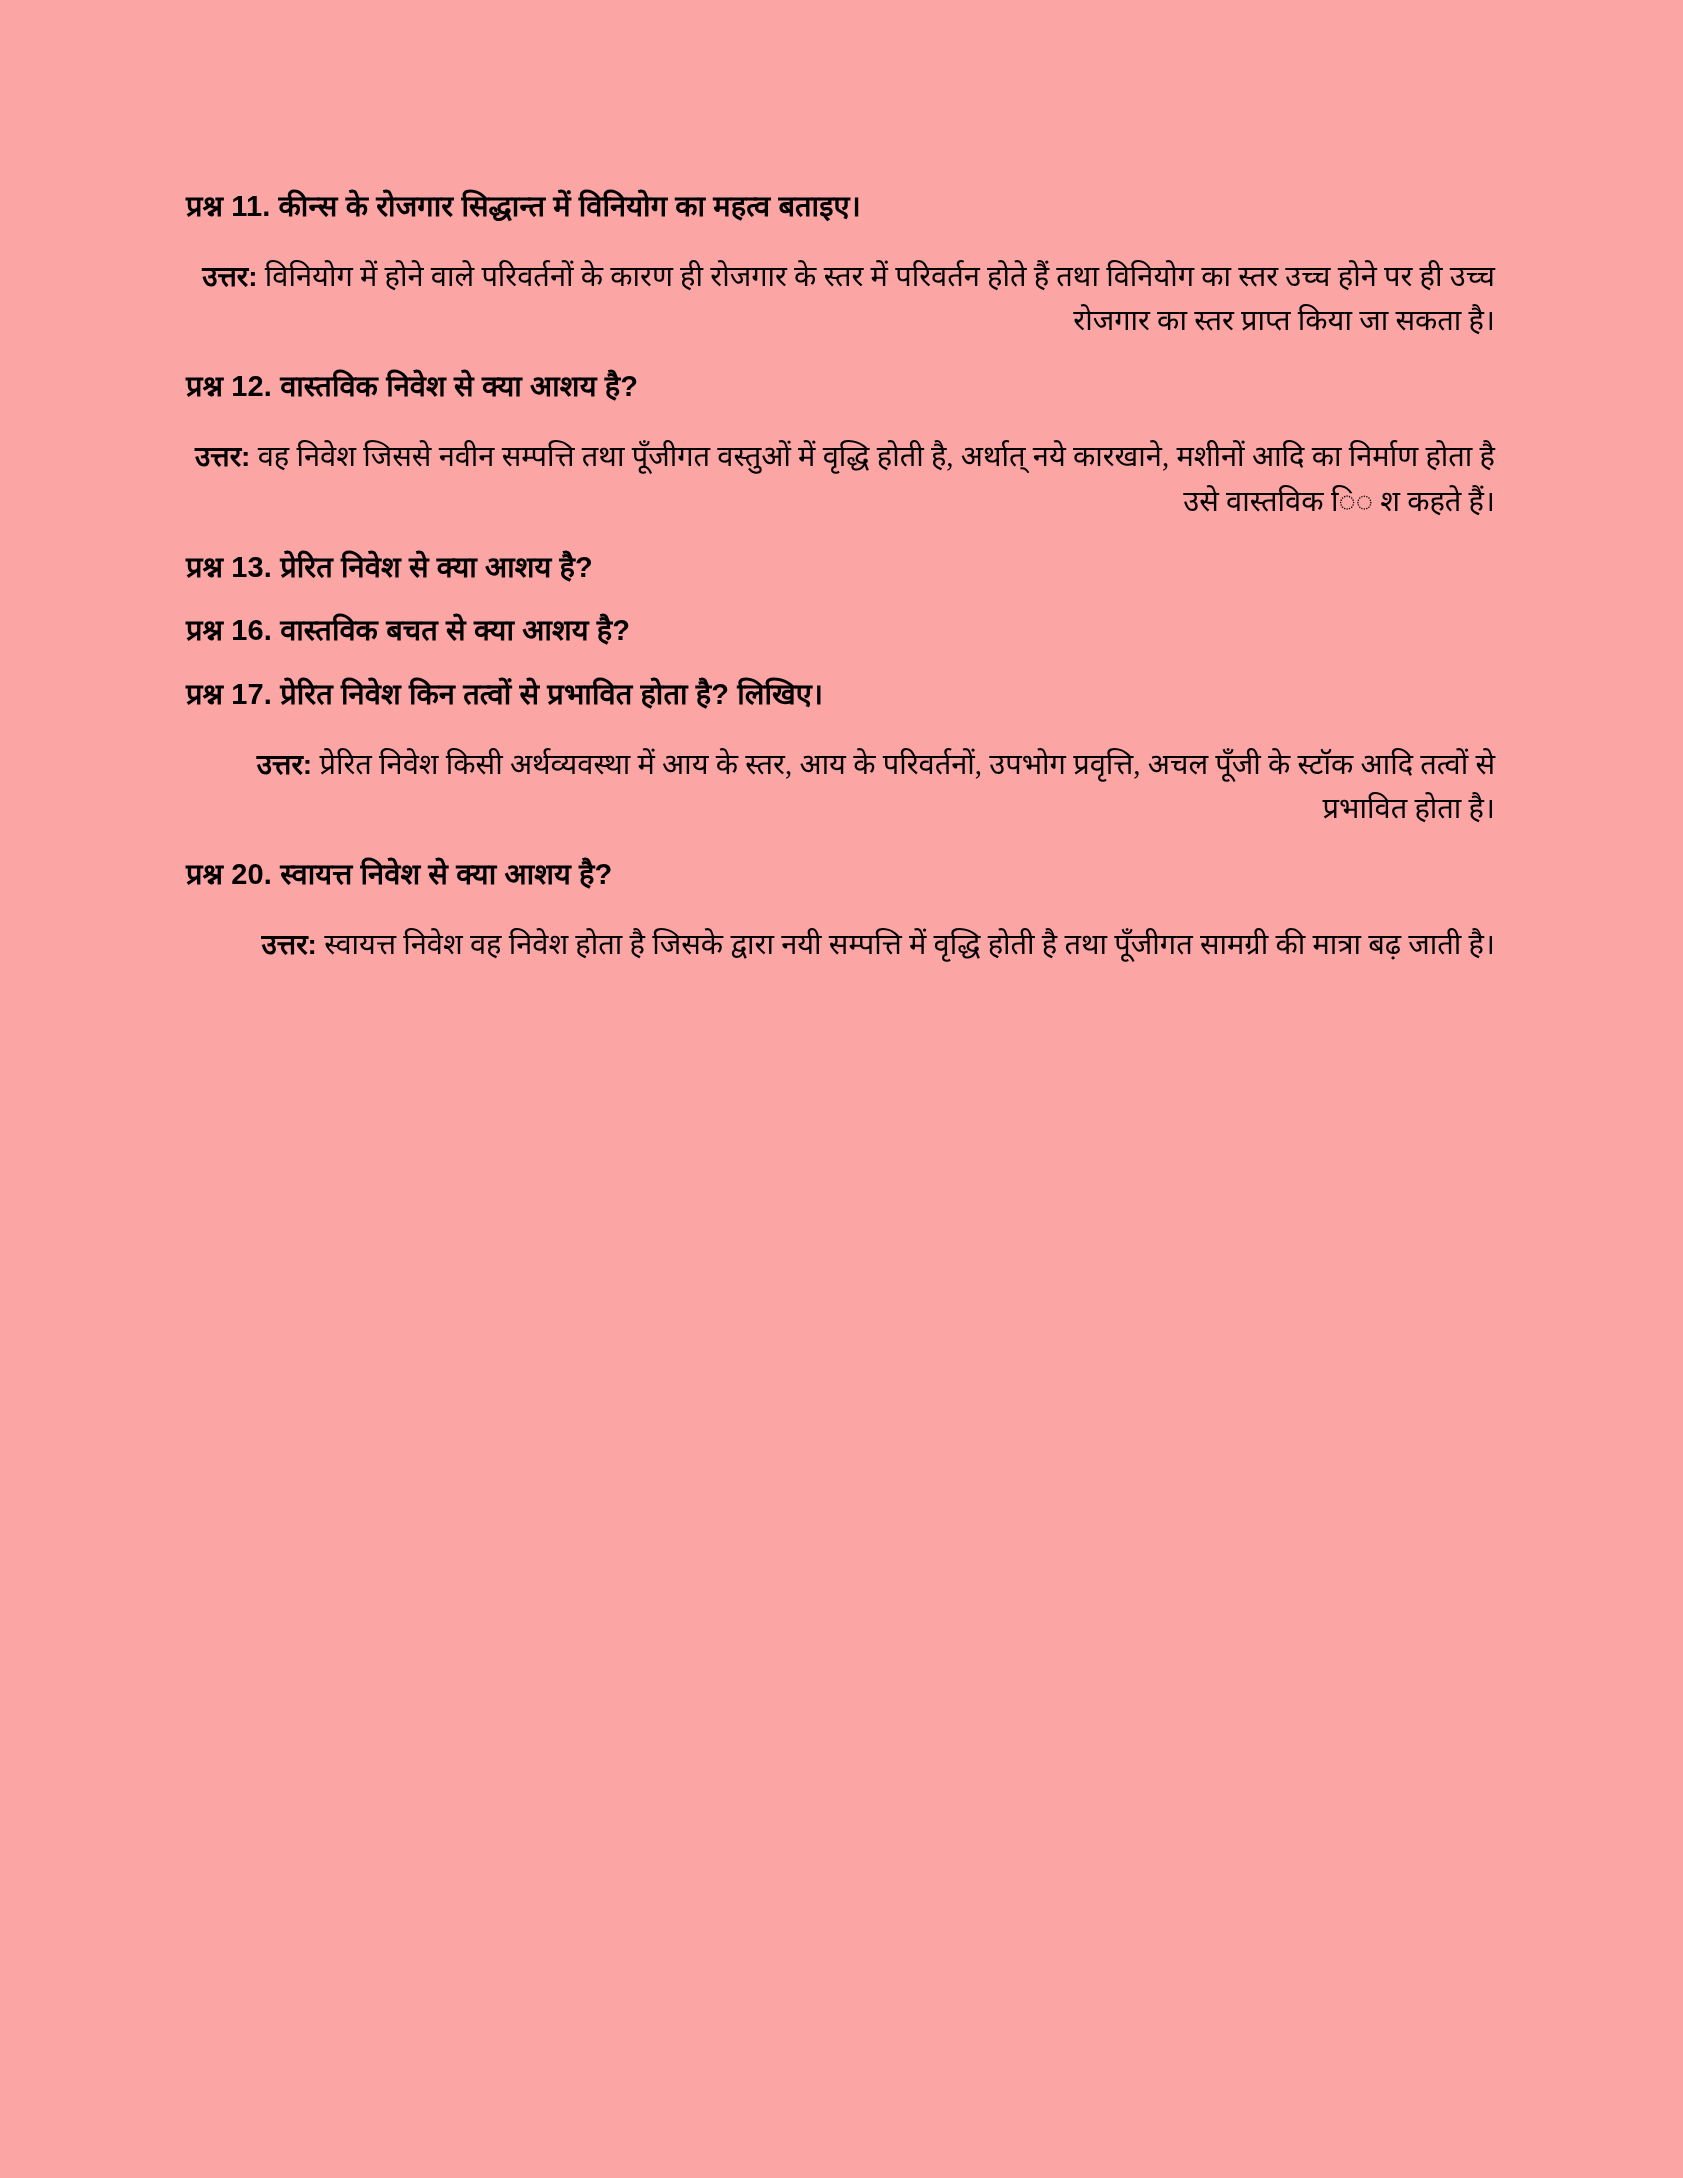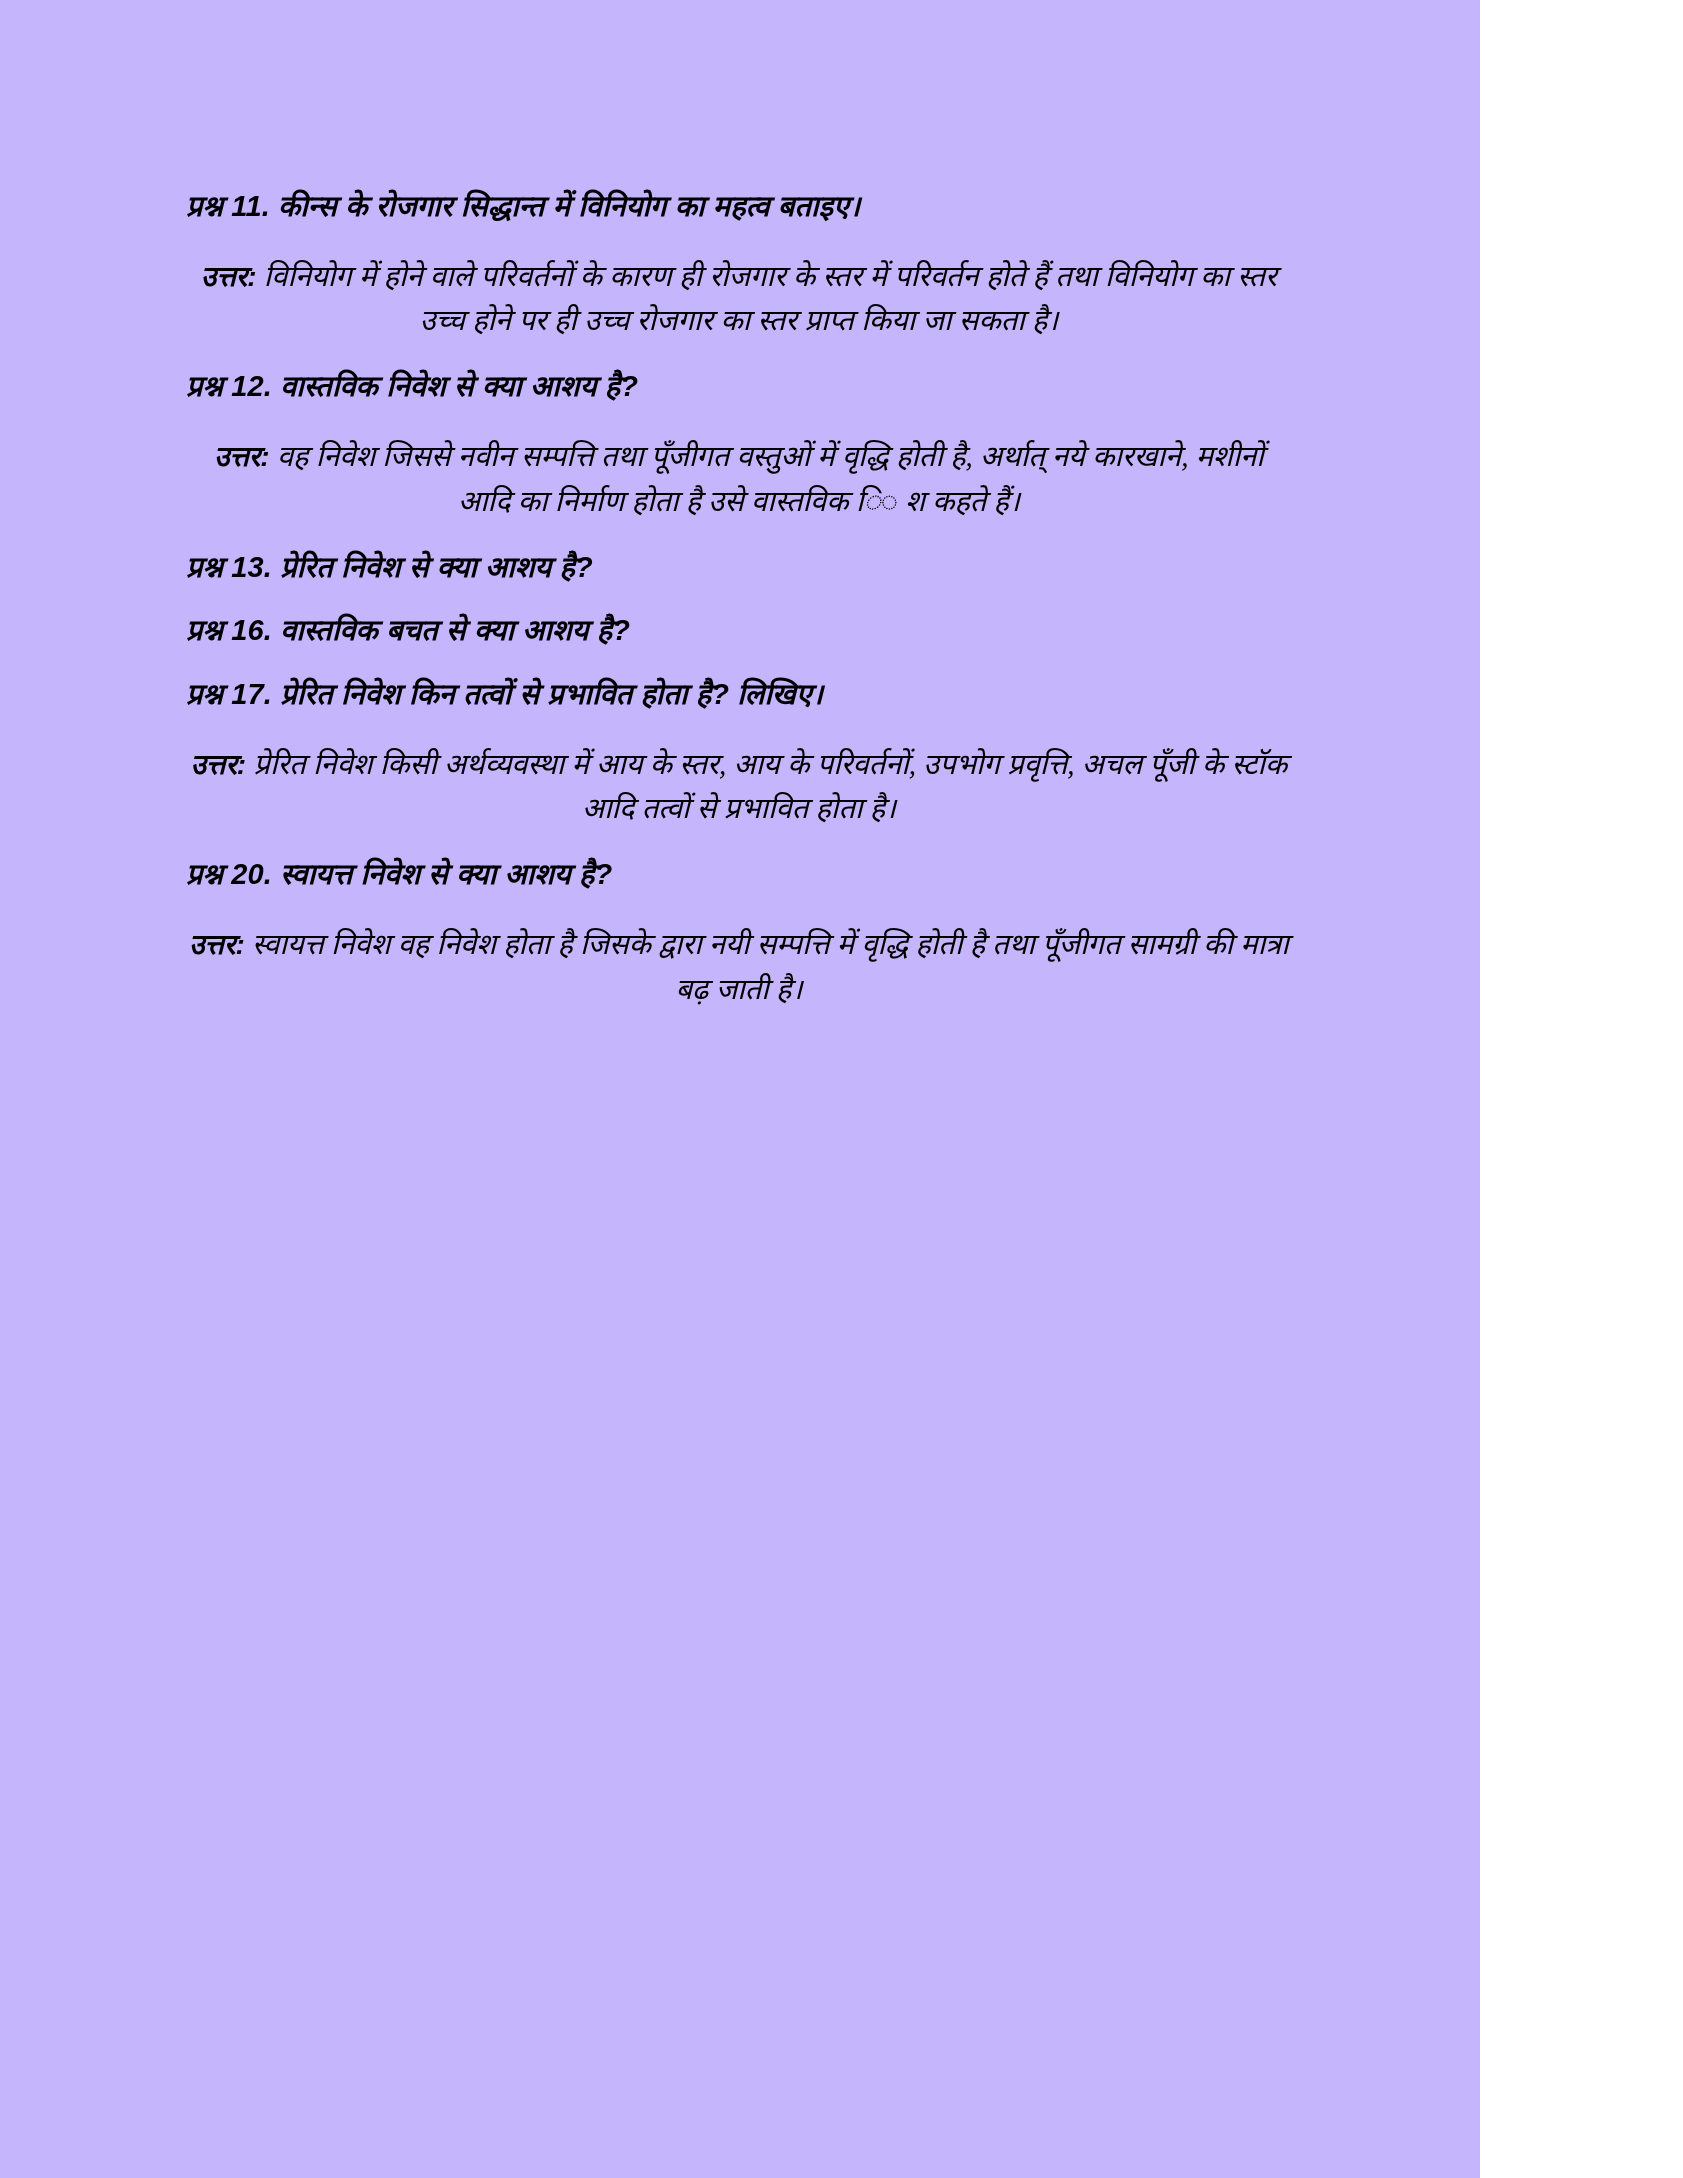--- a/index.html
+++ b/index.html
@@ -10,26 +10,25 @@
   }
   body {
     width: 1683px;
     height: 2178px;
     font-family: "Liberation Serif", "DejaVu Serif", serif;
     color: #000000;
     -webkit-font-smoothing: antialiased;
   }
   .page {
     box-sizing: border-box;
-    width: 1480px;
+    width: 1683px;
     height: 2178px;
     padding: 188px 188px 0 186px;
-    background: #c4b5fd;
+    background: #fca5a5;
     position: relative;
-    font-style: italic;
   }
   .qa-list {
     display: block;
   }
   .qa-block {
     display: block;
     margin: 0 0 0 0;
   }
   .question {
     font-family: "Liberation Sans", "DejaVu Sans", sans-serif;
@@ -41,21 +40,21 @@
     padding: 0;
     color: #000000;
   }
   .answer {
     font-family: "Liberation Serif", "DejaVu Serif", serif;
     font-size: 29px;
     line-height: 1.52;
     margin: 30px 0 0 0;
     padding: 0;
     color: #000000;
-    text-align: center;
+    text-align: right;
   }
   .answer-label {
     font-family: "Liberation Sans", "DejaVu Sans", sans-serif;
     font-weight: bold;
     font-size: 28px;
   }
   .answer-text {
     font-family: "Liberation Serif", "DejaVu Serif", serif;
   }
   .qa-block + .qa-block {

